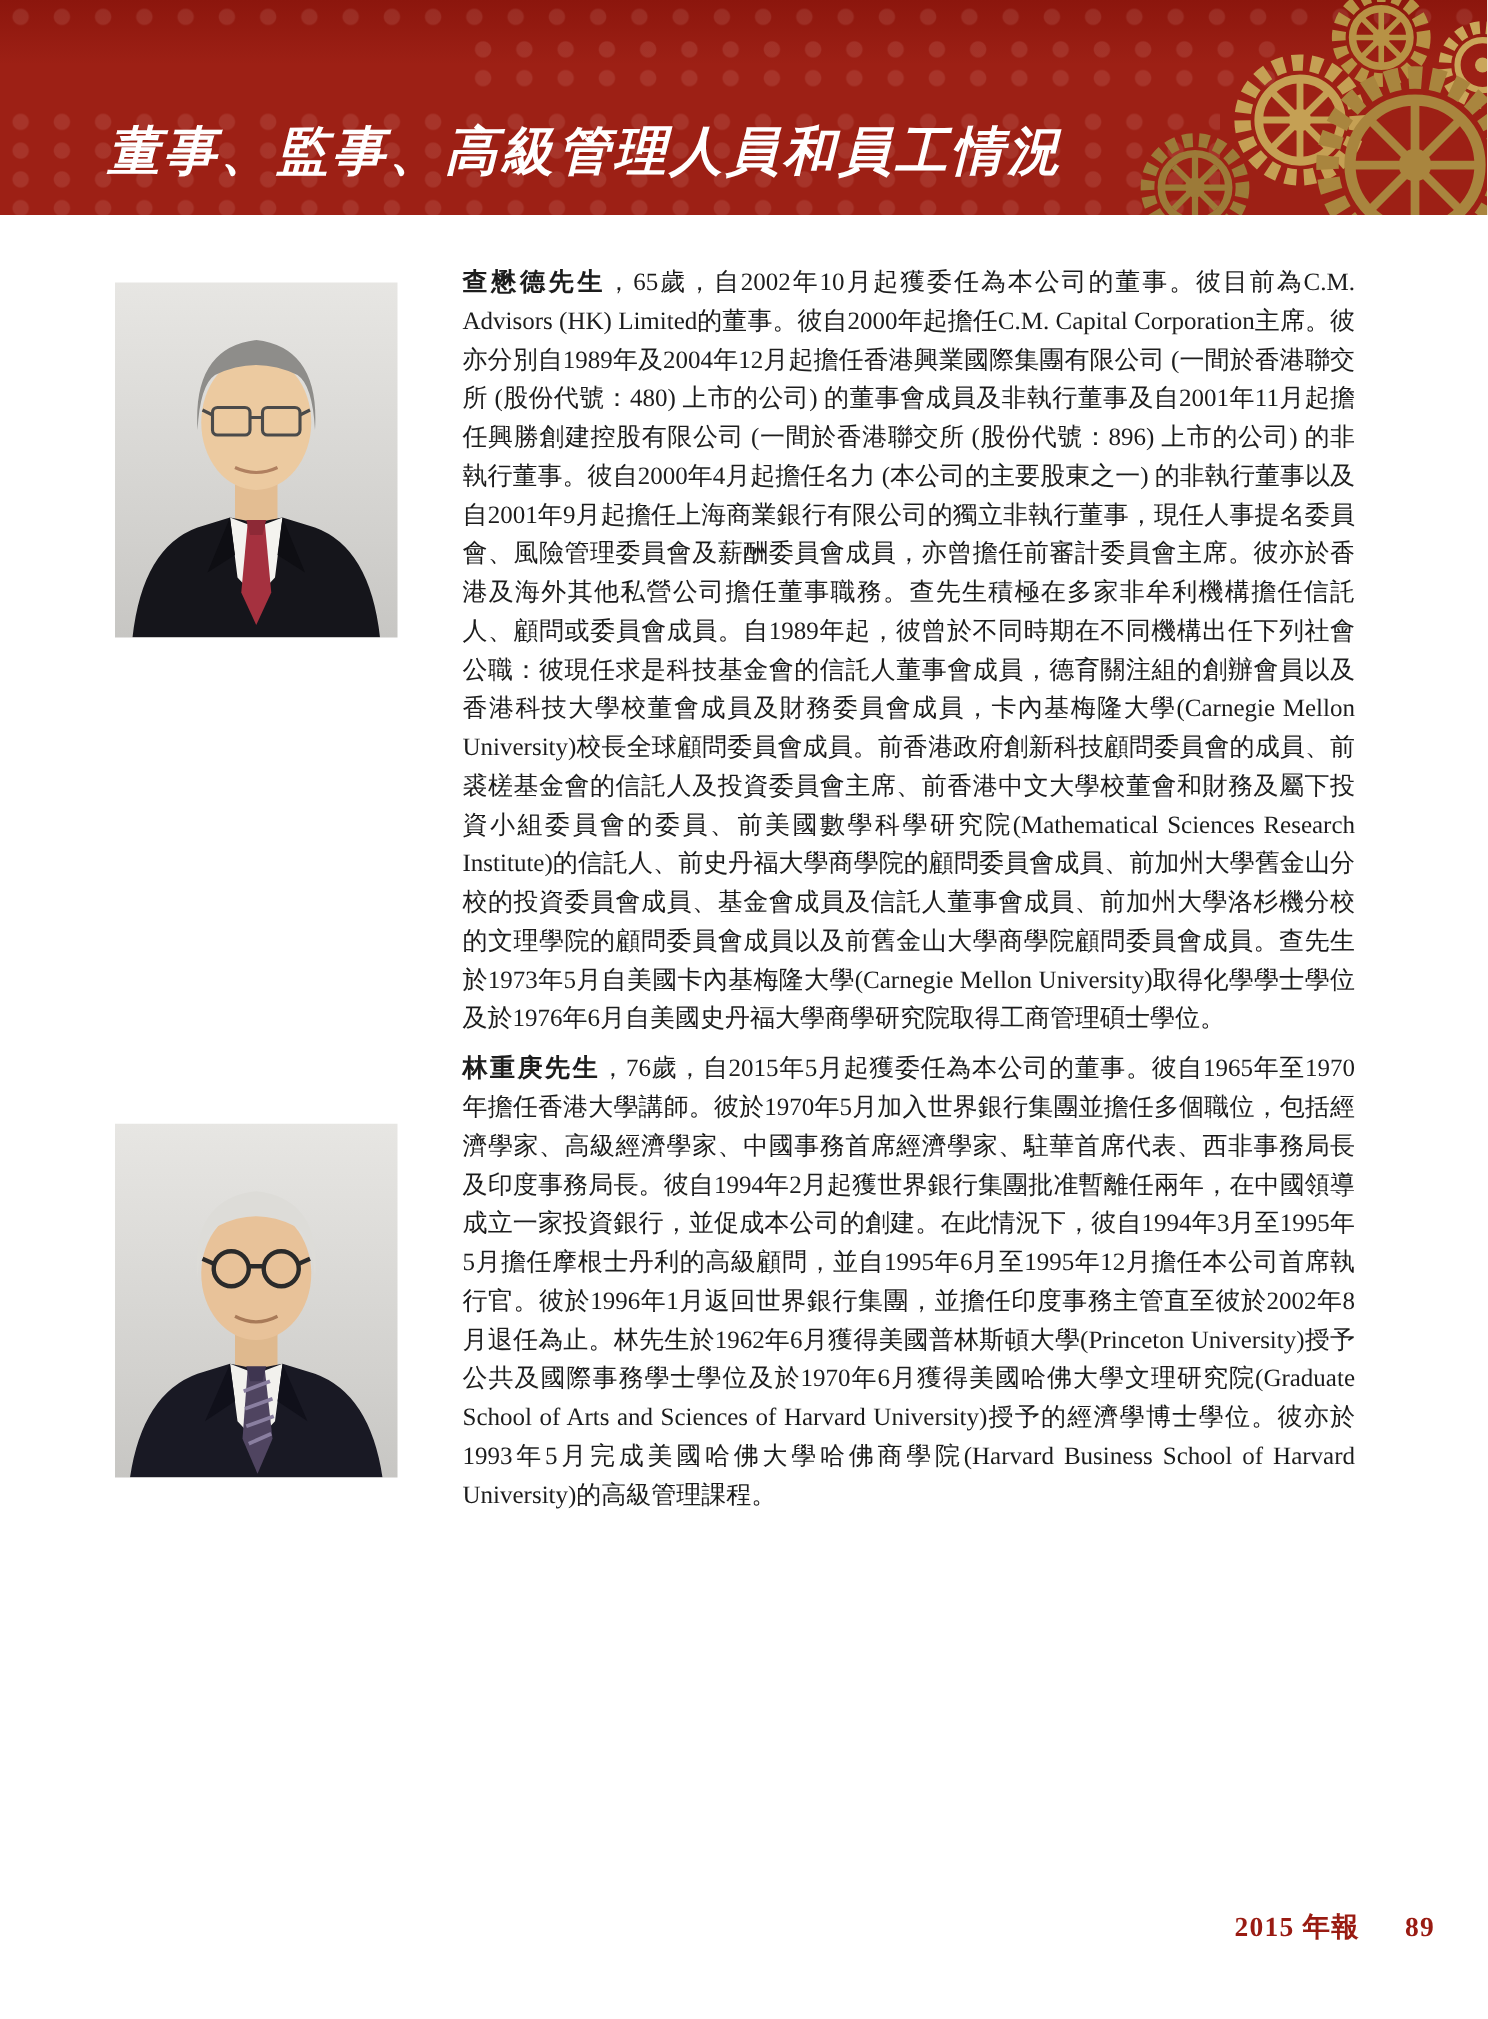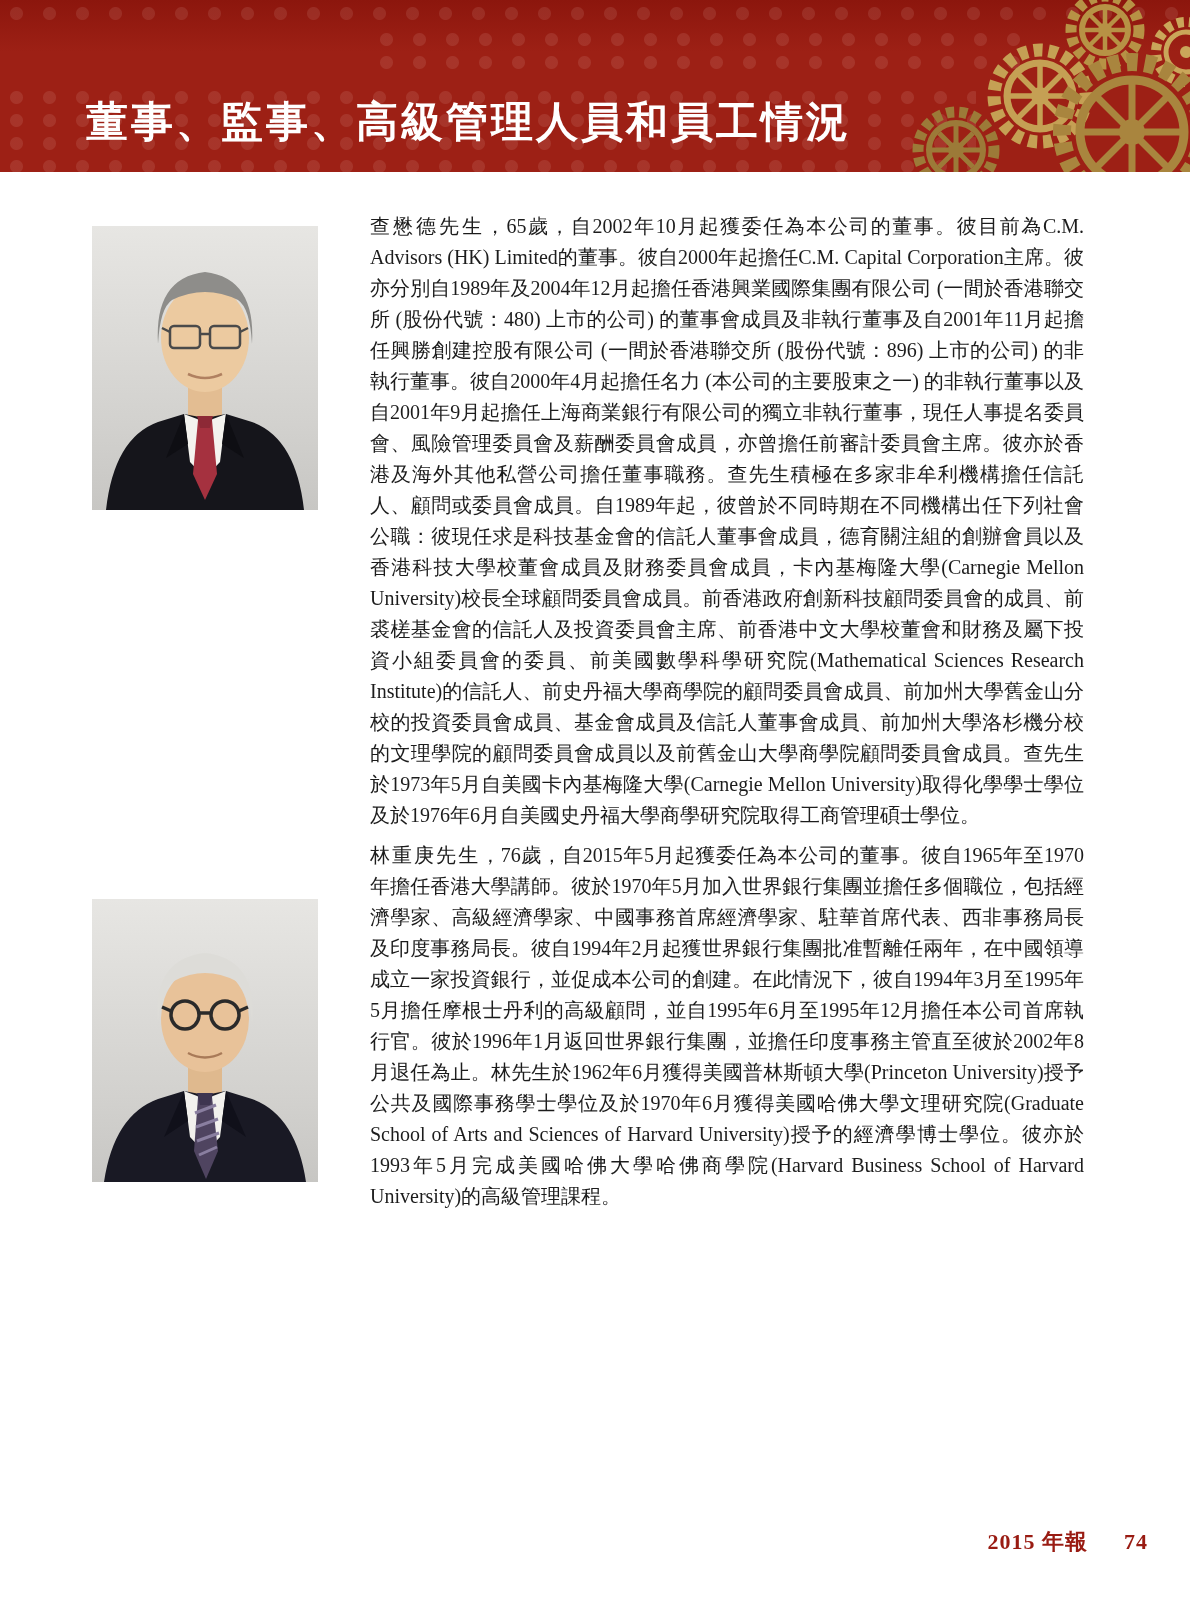--- a/index.html
+++ b/index.html
@@ -34,20 +34,21 @@
   .banner-title {
     position: absolute;
     left: 86px;
     top: 96px;
     margin: 0;
     font-size: 42px;
     line-height: 52px;
     font-weight: bold;
     letter-spacing: 3px;
     color: #ffffff;
+    font-style: italic;
   }
   .gears {
     position: absolute;
     right: 0;
     top: 0;
     width: 320px;
     height: 172px;
   }
 
   
@@ -68,21 +69,21 @@
     left: 370px;
     width: 714px;
     margin: 0;
     font-size: 20px;
     line-height: 31px;
     text-align: justify;
     color: #1c1c1c;
   }
   .bio-1 { top: 211px; }
   .bio-2 { top: 840px; }
-  .bio .name { font-weight: normal; letter-spacing: 1.5px; }
+  .bio .name { font-weight: bold; letter-spacing: 1.5px; }
 
   
   .page-footer {
     position: absolute;
     top: 1527px;
     right: 42px;
     color: #991b12;
     font-size: 22px;
     font-weight: bold;
     letter-spacing: 1px;
@@ -185,16 +186,16 @@
         </g>
         <path d="M105,194 L121,194 L118,206 L108,206 Z" fill="#3e3550"></path>
         <path d="M92,192 L72,238 L96,222 Z" fill="#10101a"></path>
         <path d="M134,192 L154,238 L130,222 Z" fill="#10101a"></path>
       </svg>
     </div>
     <p class="bio bio-2"><span class="name">林重庚先生</span><span>，76歲，自2015年5月起獲委任為本公司的董事。彼自1965年至1970年擔任香港大學講師。彼於1970年5月加入世界銀行集團並擔任多個職位，包括經濟學家、高級經濟學家、中國事務首席經濟學家、駐華首席代表、西非事務局長及印度事務局長。彼自1994年2月起獲世界銀行集團批准暫離任兩年，在中國領導成立一家投資銀行，並促成本公司的創建。在此情況下，彼自1994年3月至1995年5月擔任摩根士丹利的高級顧問，並自1995年6月至1995年12月擔任本公司首席執行官。彼於1996年1月返回世界銀行集團，並擔任印度事務主管直至彼於2002年8月退任為止。林先生於1962年6月獲得美國普林斯頓大學(Princeton University)授予公共及國際事務學士學位及於1970年6月獲得美國哈佛大學文理研究院(Graduate School of Arts and Sciences of Harvard University)授予的經濟學博士學位。彼亦於1993年5月完成美國哈佛大學哈佛商學院(Harvard Business School of Harvard University)的高級管理課程。</span></p>
   </section>
 
   <footer class="page-footer">
-    <span>2015 年報</span><span class="pagenum">74</span>
+    <span>2015 年報</span><span class="pagenum">89</span>
   </footer>
 
 </div>
 
 </body></html>

